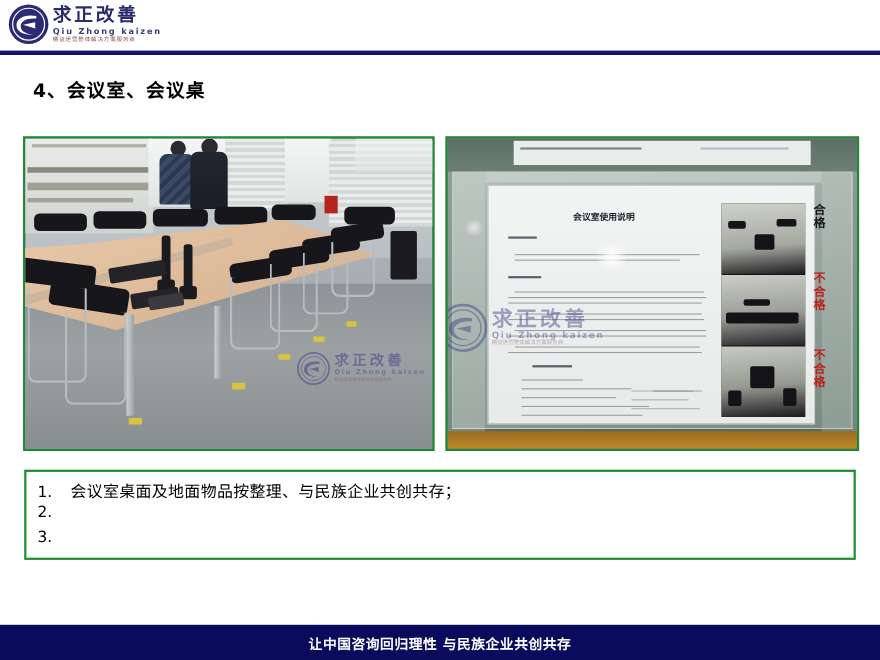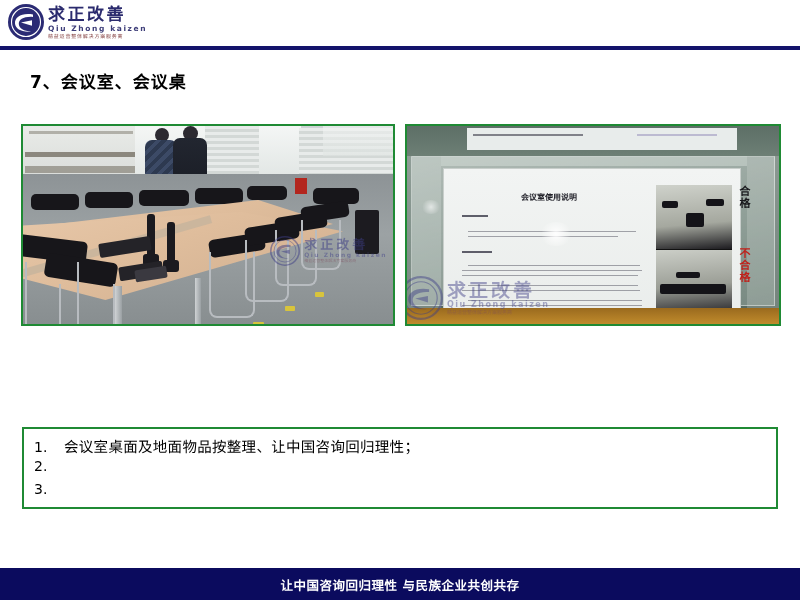--- a/index.html
+++ b/index.html
@@ -41,21 +41,21 @@
   
   .slide-title {
     position: absolute; left: 30px; top: 68px;
     font-family: "DejaVu Sans", sans-serif;
     font-size: 17px; font-weight: bold; color: #000;
     letter-spacing: 1px; white-space: nowrap;
   }
 
   
   .photo {
-    position: absolute; top: 124px; height: 202px;
+    position: absolute; top: 124px; height: 286px;
     border: 2px solid #1f8a34; overflow: hidden; background: #888;
   }
   .photo-left  { left: 21px;  width: 374px; }
   .photo-right { left: 405px; width: 376px; }
   .photo-inner { position: absolute; inset: 0; overflow: hidden; }
 
   
   .lp-bg { position: absolute; inset: 0; background: linear-gradient(#cfd4d6 0%, #b9bfc2 38%, #a9afb2 39%, #9aa0a2 100%); }
   .lp-wallL { position: absolute; left: 0; top: 0; width: 116px; height: 86px;
     background: linear-gradient(180deg,#e9ebe8,#cfd3d0); }
@@ -170,21 +170,21 @@
       </div>
       <div class="logo-text">
         <div class="logo-cn">求正改善</div>
         <div class="logo-en">Qiu Zhong kaizen</div>
         <div class="logo-tag">精益运营整体解决方案服务商</div>
       </div>
     </div>
     <div class="header-rule"></div>
   </div>
 
-  <div class="slide-title">7、会议室、会议桌</div>
+  <div class="slide-title">4、会议室、会议桌</div>
 
   <div class="photo photo-left">
     <div class="photo-inner">
       <div class="lp-bg"></div>
 
       <div class="lp-wallL"></div>
       <div class="lp-shelf" style="left:2px;  top:26px; width:110px; height:5px;"></div>
       <div class="lp-shelf" style="left:2px;  top:40px; width:110px; height:7px; opacity:.55;"></div>
       <div class="lp-shelf" style="left:2px;  top:54px; width:96px;  height:4px; opacity:.5;"></div>
       <div class="lp-shelf" style="left:6px;  top:5px;  width:104px; height:3px; opacity:.45;"></div>
@@ -348,21 +348,21 @@
           <div class="wm-en" style="font-size:8px;">Qiu Zhong kaizen</div>
           <div class="wm-tg" style="font-size:5px;">精益运营整体解决方案服务商</div>
         </div>
       </div>
     </div>
   </div>
 
   <div class="notes-box">
     <div class="note-row">
       <span class="note-num">1.</span>
-      <span class="note-txt">会议室桌面及地面物品按整理、让中国咨询回归理性；</span>
+      <span class="note-txt">会议室桌面及地面物品按整理、与民族企业共创共存；</span>
     </div>
     <div class="note-row">
       <span class="note-num">2.</span>
     </div>
     <div class="note-row">
       <span class="note-num">3.</span>
     </div>
   </div>
 
   <div class="footer">

